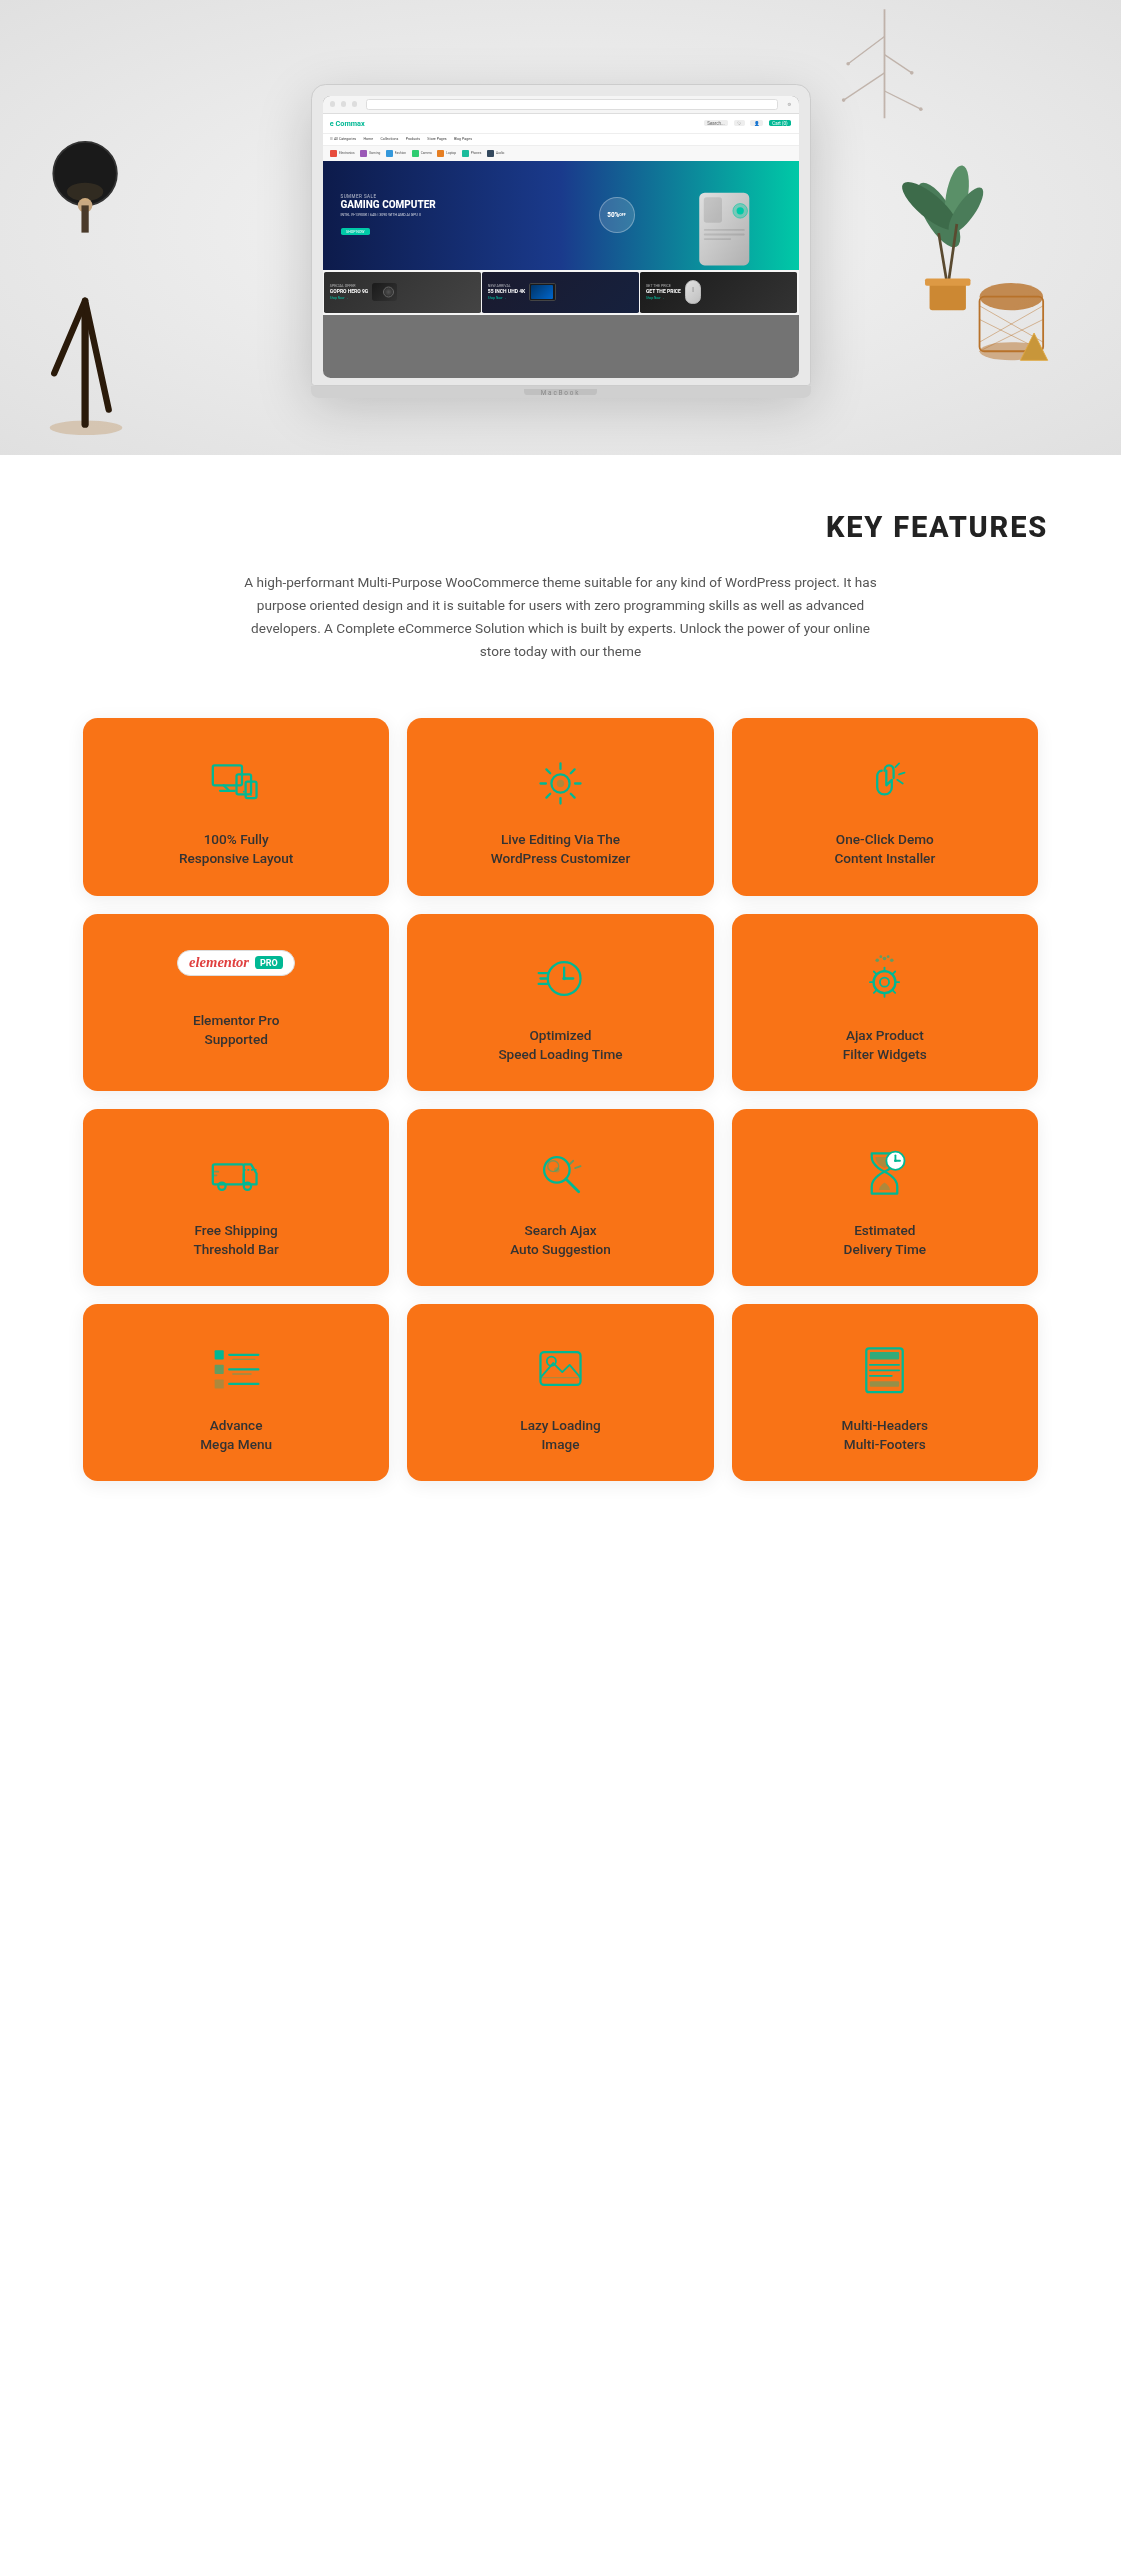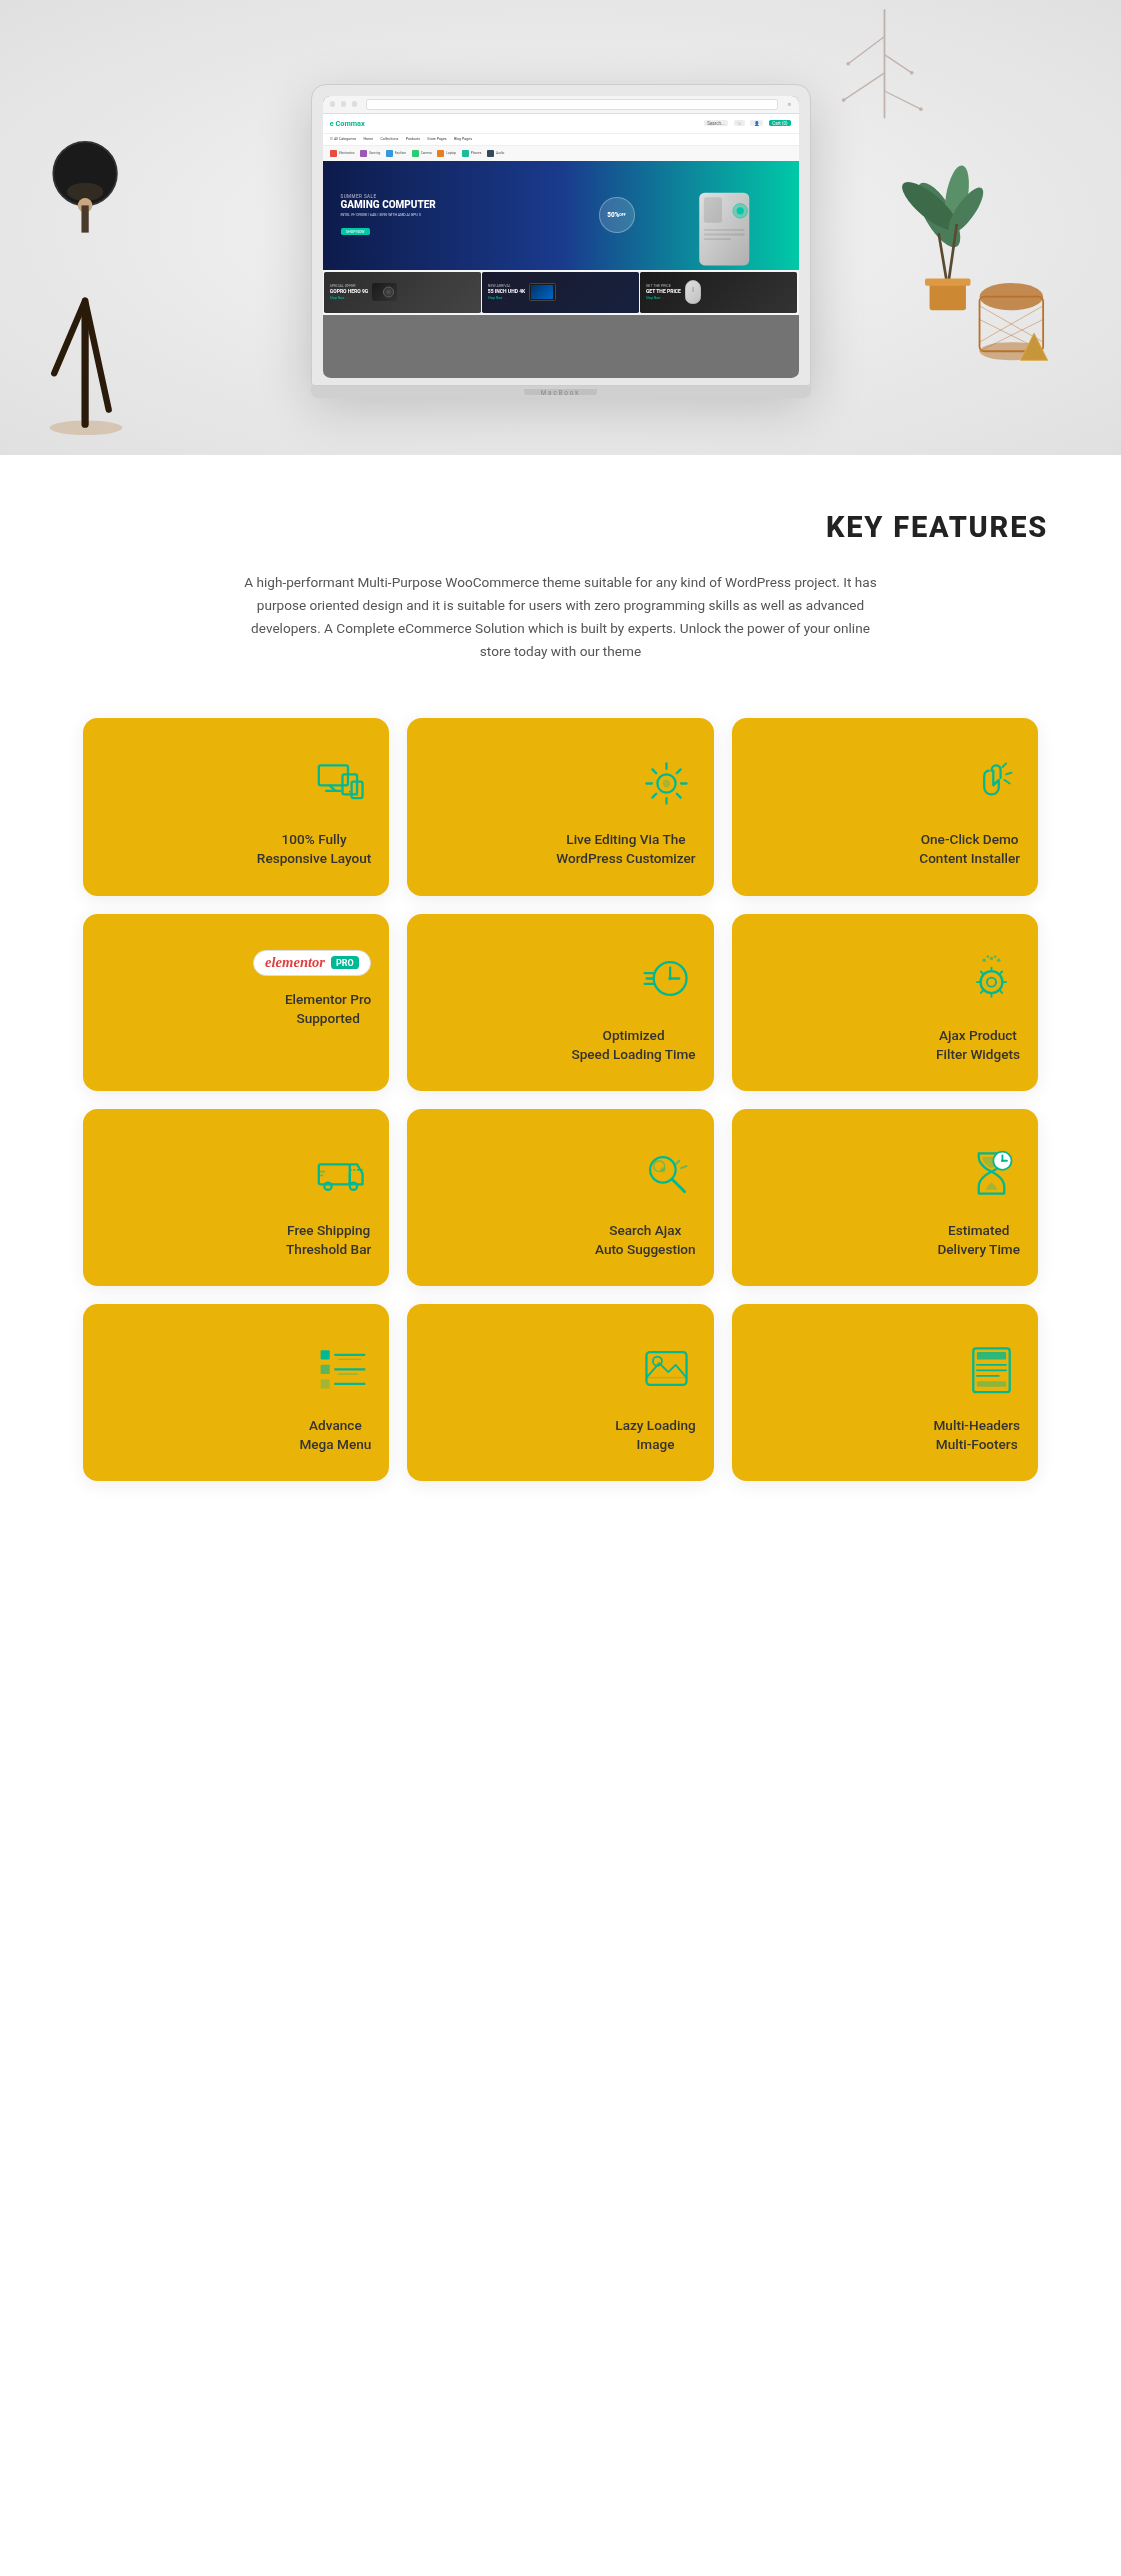--- a/index.html
+++ b/index.html
@@ -404,27 +404,27 @@
 
     .features-grid {
       display: grid;
       grid-template-columns: repeat(3, 1fr);
       gap: 18px;
       max-width: 955px;
       margin: 0 auto;
     }
 
     .feature-card {
-      background: #eab308;
+      background: #f97316;
       border-radius: 14.6px;
       box-shadow: 0 3.6px 18px rgba(0,0,0,0.07);
       padding: 36px 18px 27px;
       display: flex;
       flex-direction: column;
-      align-items: flex-end;
+      align-items: center;
       text-align: center;
       min-height: 164px;
     }
 
     .feature-icon {
       width: 58px;
       height: 58px;
       margin-bottom: 18px;
       display: flex;
       align-items: center;
@@ -445,21 +445,21 @@
 
     
     .elementor-badge {
       background: #fff;
       border: 0.9px solid #ddd;
       border-radius: 18px;
       padding: 3.6px 11px;
       display: flex;
       align-items: center;
       gap: 5.5px;
-      margin-bottom: 14px;
+      margin-bottom: 35px;
     }
 
     .elementor-text {
       font-size: 14.6px;
       font-weight: 700;
       color: #e04040;
       font-style: italic;
       font-family: Georgia, serif;
     }
 

